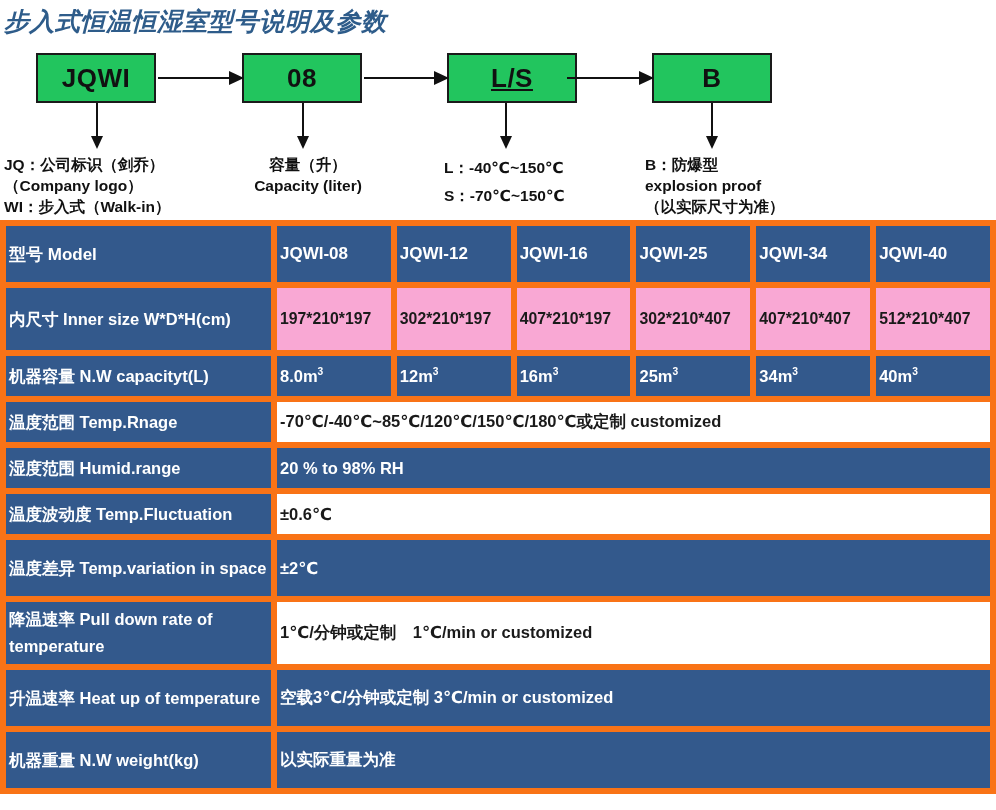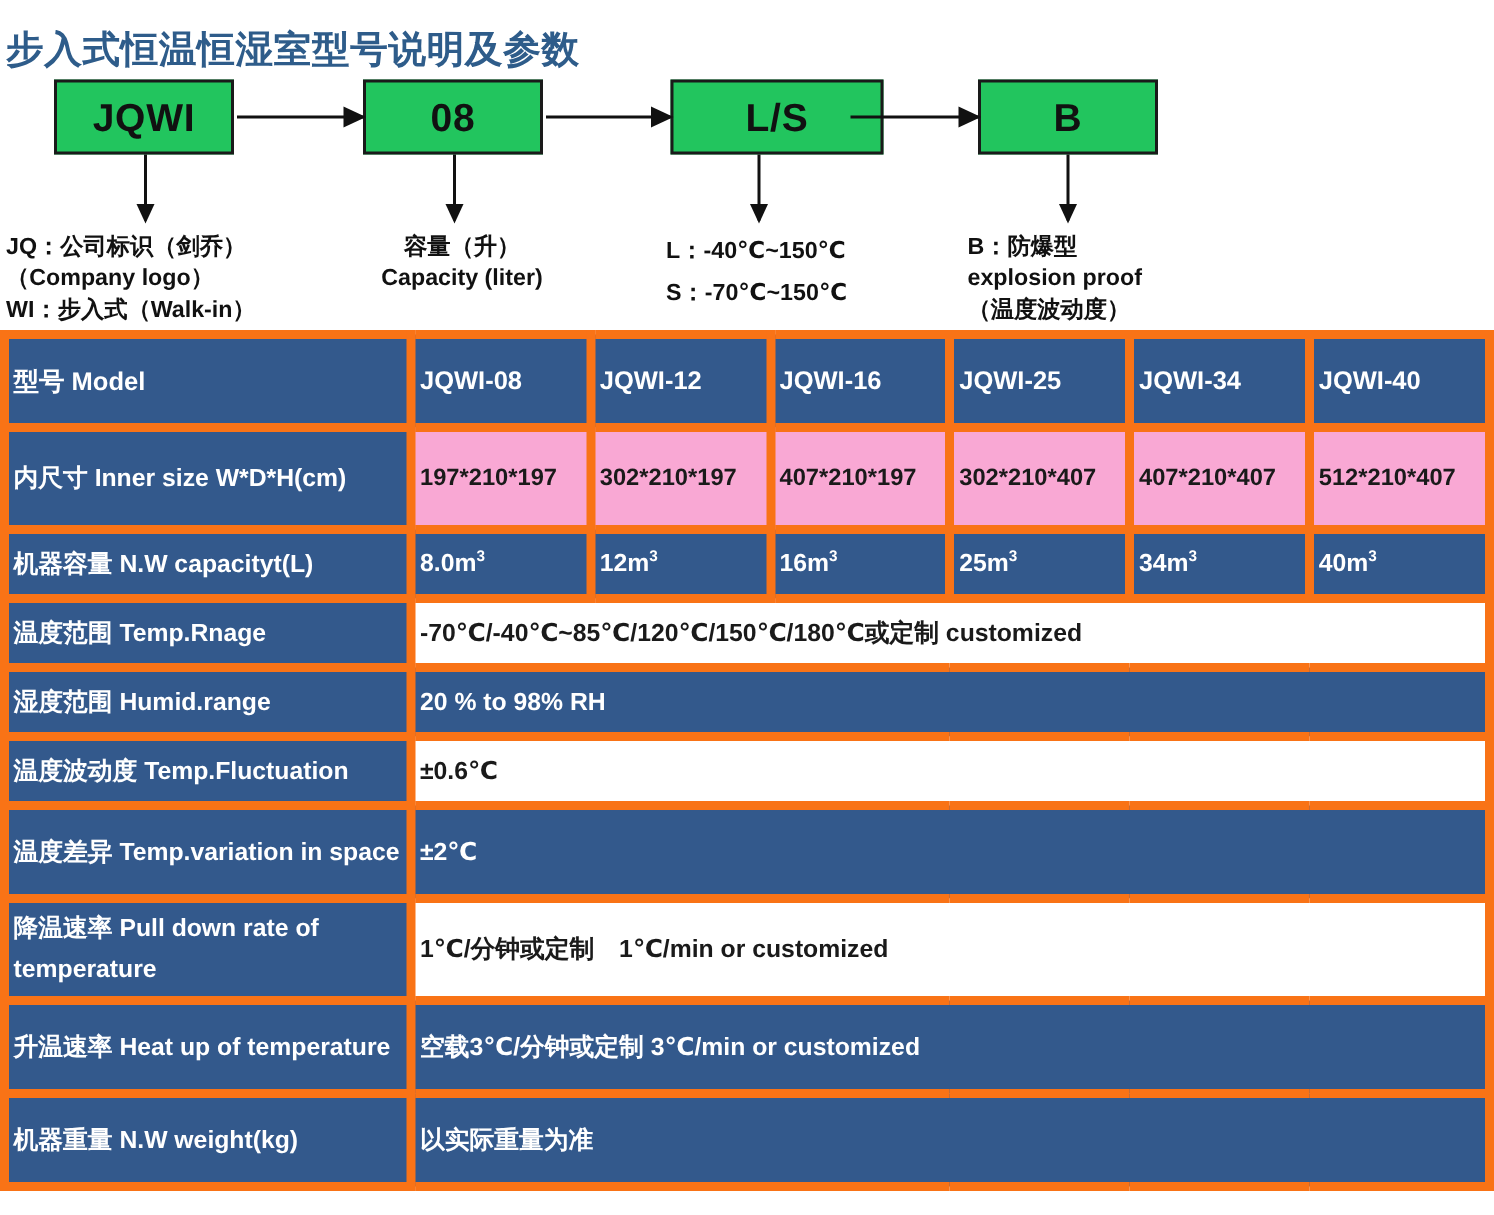--- a/index.html
+++ b/index.html
@@ -19,27 +19,28 @@
     position: relative;
     width: 996px;
     height: 810px;
     overflow: hidden;
   }
 
   
   .page-title {
     position: absolute;
     left: 4px;
-    top: 16px;
+    top: 4px;
     font-size: 25px;
     font-weight: bold;
     color: #2e5c8a;
     letter-spacing: 0.5px;
     line-height: 34px;
     white-space: nowrap;
+    font-style: italic;
   }
 
   
   .diagram {
     position: absolute;
     left: 0;
     top: 44px;
     width: 996px;
     height: 172px;
   }
@@ -51,21 +52,21 @@
     display: flex;
     align-items: center;
     justify-content: center;
     font-size: 26px;
     font-weight: bold;
     color: #111111;
     letter-spacing: 0.5px;
   }
   .box-1 { left: 36px;  top: 9px; width: 120px; height: 50px; }
   .box-2 { left: 242px; top: 9px; width: 120px; height: 50px; }
-  .box-3 { left: 447px; top: 9px; width: 142px; height: 50px; }
+  .box-3 { left: 447px; top: 9px; width: 130px; height: 50px; text-decoration: underline; }
   .box-4 { left: 652px; top: 9px; width: 120px; height: 50px; }
 
   
   .h-arrow {
     position: absolute;
     top: 33px;
     height: 2px;
     background: #111111;
   }
   .h-arrow::after {
@@ -189,21 +190,21 @@
 
     <div class="note note-2">容量（升）
 Capacity (liter)</div>
     <div class="note note-1">JQ：公司标识（剑乔）
   （Company logo）
 WI：步入式（Walk-in）</div>
     <div class="note note-3">L：-40℃~150℃
 S：-70℃~150℃</div>
     <div class="note note-4">B：防爆型
 explosion proof
-（温度波动度）</div>
+（以实际尺寸为准）</div>
   </div>
 
   <table class="spec-table">
     <tbody id="table-body">
         <tr style="height: 62px;">
           <td class="hdr" style="width: 271px;">型号 Model</td>
           <td class="hdr">JQWI-08</td>
           <td class="hdr">JQWI-12</td>
           <td class="hdr">JQWI-16</td>
           <td class="hdr">JQWI-25</td>

